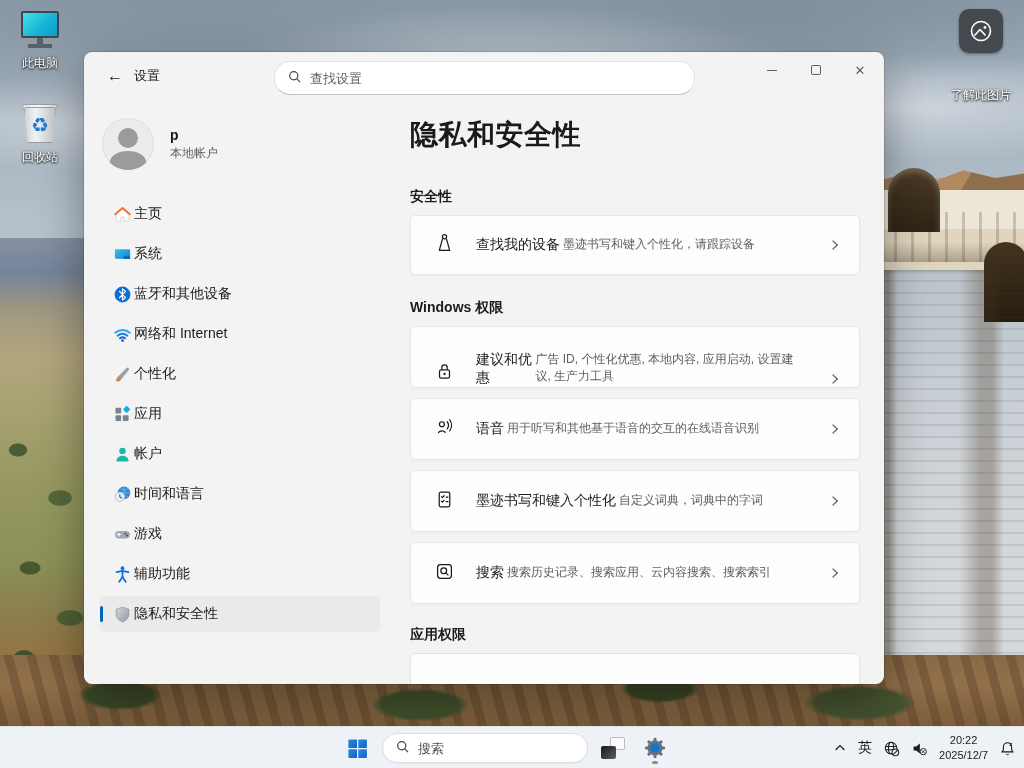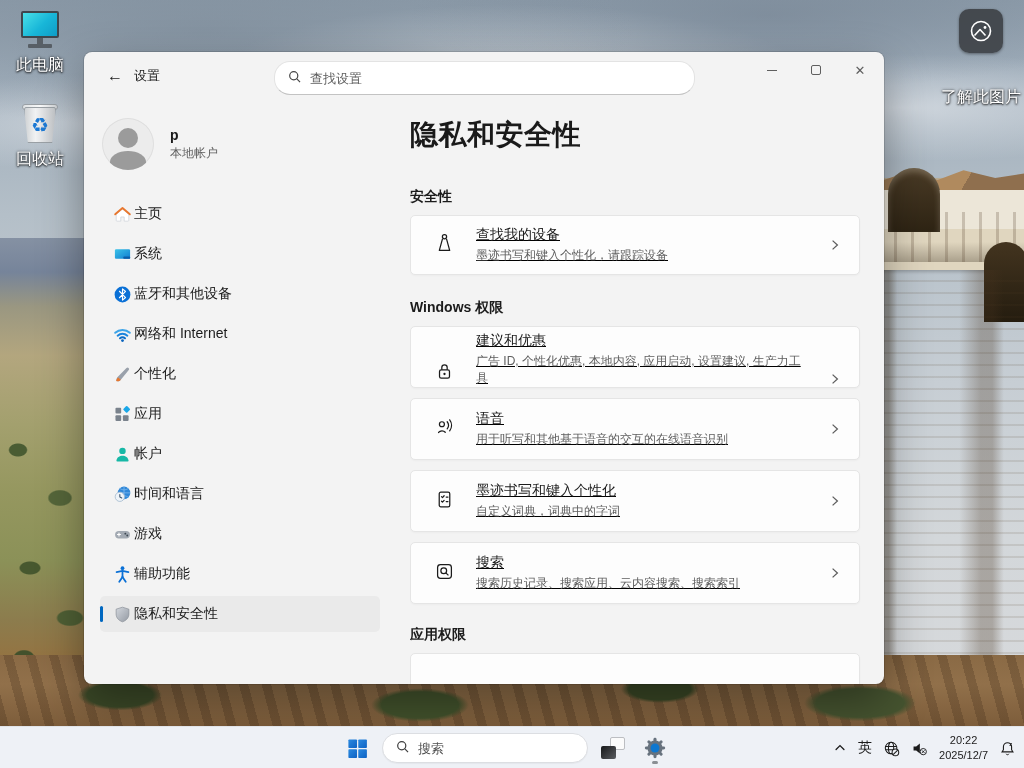--- a/index.html
+++ b/index.html
@@ -53,21 +53,21 @@
     background:
       radial-gradient(60px 22px at 120px 40px, #3c4a28 55%, transparent 70%),
       radial-gradient(70px 24px at 420px 50px, #42522c 55%, transparent 70%),
       radial-gradient(56px 20px at 660px 34px, #3a4826 55%, transparent 70%),
       radial-gradient(80px 26px at 860px 48px, #465430 55%, transparent 70%),
       repeating-linear-gradient(75deg, rgba(60,40,22,.25) 0 9px, transparent 9px 22px),
       linear-gradient(180deg,#8a6a45 0%,#91704a 40%,#7c5c3a 100%); }
 
   
   .dicon { position:absolute; width:64px; display:flex; flex-direction:column; align-items:center; gap:4px; cursor:default; }
-  .dicon .dlabel { color:#fff; font-size:16px; text-shadow:0 1px 2px rgba(0,0,0,.9), 0 0 3px rgba(0,0,0,.7); white-space:nowrap; }
+  .dicon .dlabel { color:#fff; font-size:12px; text-shadow:0 1px 2px rgba(0,0,0,.9), 0 0 3px rgba(0,0,0,.7); white-space:nowrap; }
   .pc-glyph { width:44px; height:40px; position:relative; }
   .pc-screen { position:absolute; left:3px; top:0; width:38px; height:27px; border:2px solid #3f464d; border-radius:2px;
     background:linear-gradient(135deg,#49e0e8 0%,#18b6d8 55%,#0f9cc6 100%); }
   .pc-neck { position:absolute; left:19px; top:27px; width:6px; height:6px; background:#585f66; }
   .pc-base { position:absolute; left:10px; top:33px; width:24px; height:4px; background:#585f66; border-radius:1px; }
   .bin-glyph { width:40px; height:42px; position:relative; }
   .bin-body { position:absolute; left:4px; top:4px; width:32px; height:36px;
     background:linear-gradient(90deg,#cfd2d4,#f2f3f4 35%,#c4c7ca); border:1px solid #9aa0a5; border-radius:2px 2px 4px 4px;
     clip-path:polygon(0 0,100% 0,88% 100%,12% 100%); display:flex; align-items:center; justify-content:center; }
   .bin-rim { position:absolute; left:2px; top:1px; width:36px; height:6px; background:linear-gradient(90deg,#dfe2e4,#fafbfb,#d0d3d6); border:1px solid #9aa0a5; border-radius:3px; }
@@ -112,21 +112,21 @@
   .page-title { font-size:28px; font-weight:600; color:#1a1a1a; margin-top:16px; letter-spacing:.5px; }
   .sect { font-size:14px; font-weight:bold; color:#1b1b1b; }
   .sect-security { margin-top:34px; }
   .sect-perms { margin-top:24px; }
   .sect-app { margin-top:22px; }
   .card { width:450px; background:#fdfdfd; border:1px solid #e5e5e5; border-radius:5px;
     display:flex; align-items:center; padding:0 16px 0 22px; gap:20px; box-shadow:0 1px 2px rgba(0,0,0,.03); }
   .card-1 { height:60px; margin-top:9px; }
   .card-n { height:62px; margin-top:10px; }
   .card-first { margin-top:9px;align-items:flex-end; }
-  .card-txt { flex:1; display:flex; flex-direction:column; gap:3px;text-decoration:underline; }
+  .card-txt { flex:1; display:flex; flex-direction:row; gap:3px; }
   .card-title { font-size:14px; color:#1b1b1b; }
   .card-sub { font-size:12px; color:#5e5e5e; }
   .chev { margin-left:auto; color:#5e5e5e; display:flex; }
 
   
   .taskbar { position:absolute; left:0; bottom:0; width:1024px; height:42px; background:#eef1f6;
     border-top:1px solid rgba(0,0,0,.05); }
   .tb-center { position:absolute; left:340px; top:0; height:42px; display:flex; align-items:center; gap:8px; }
   .tb-btn { width:34px; height:34px; border-radius:5px; display:flex; align-items:center; justify-content:center; position:relative; }
   .tbar-search { width:206px; height:30px; background:#fff; border:1px solid #dcdee2; border-radius:15px;

